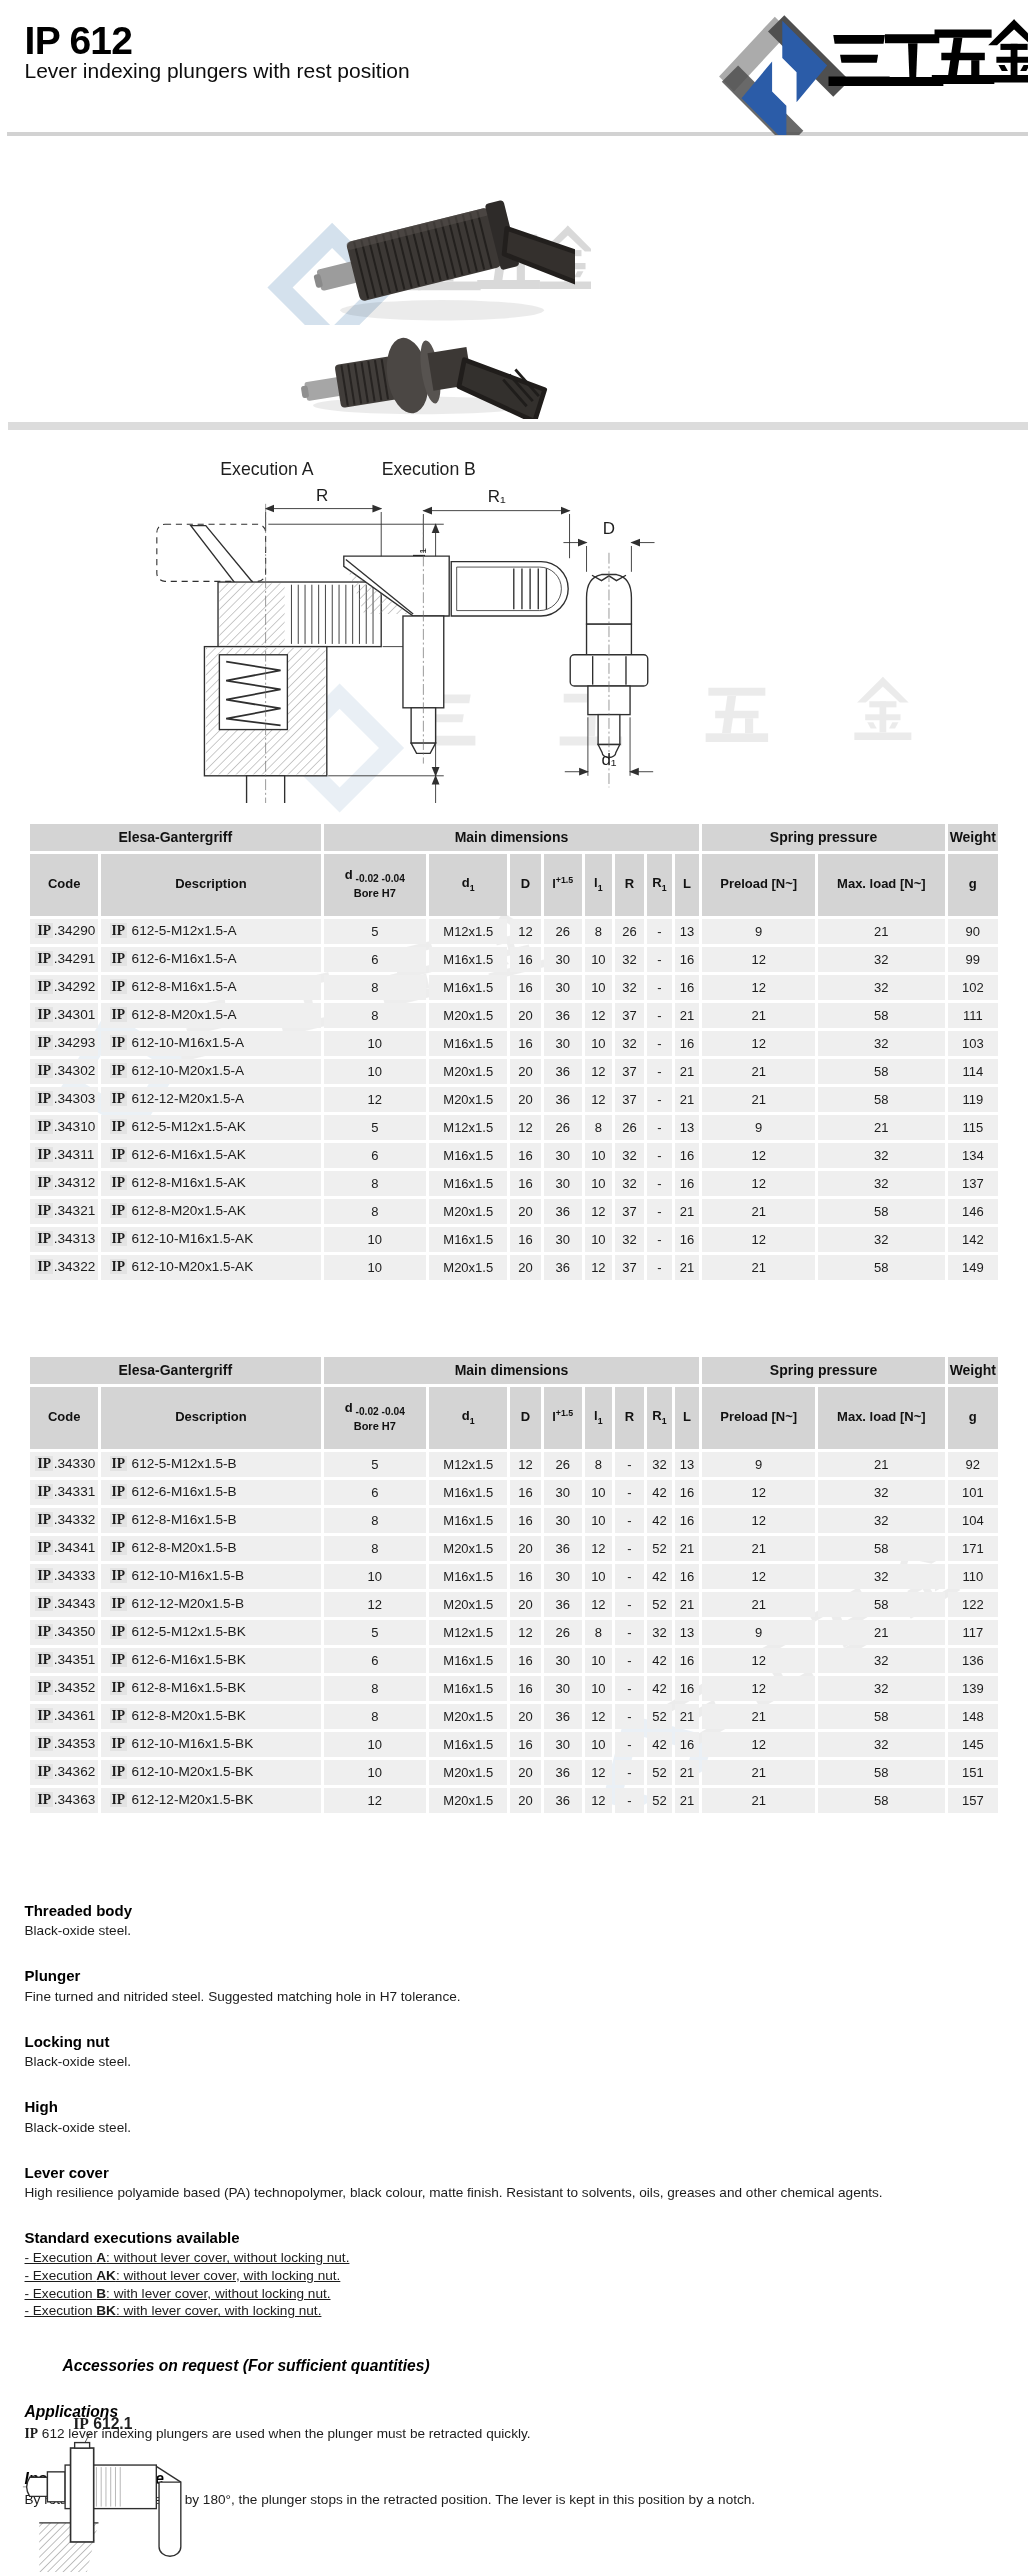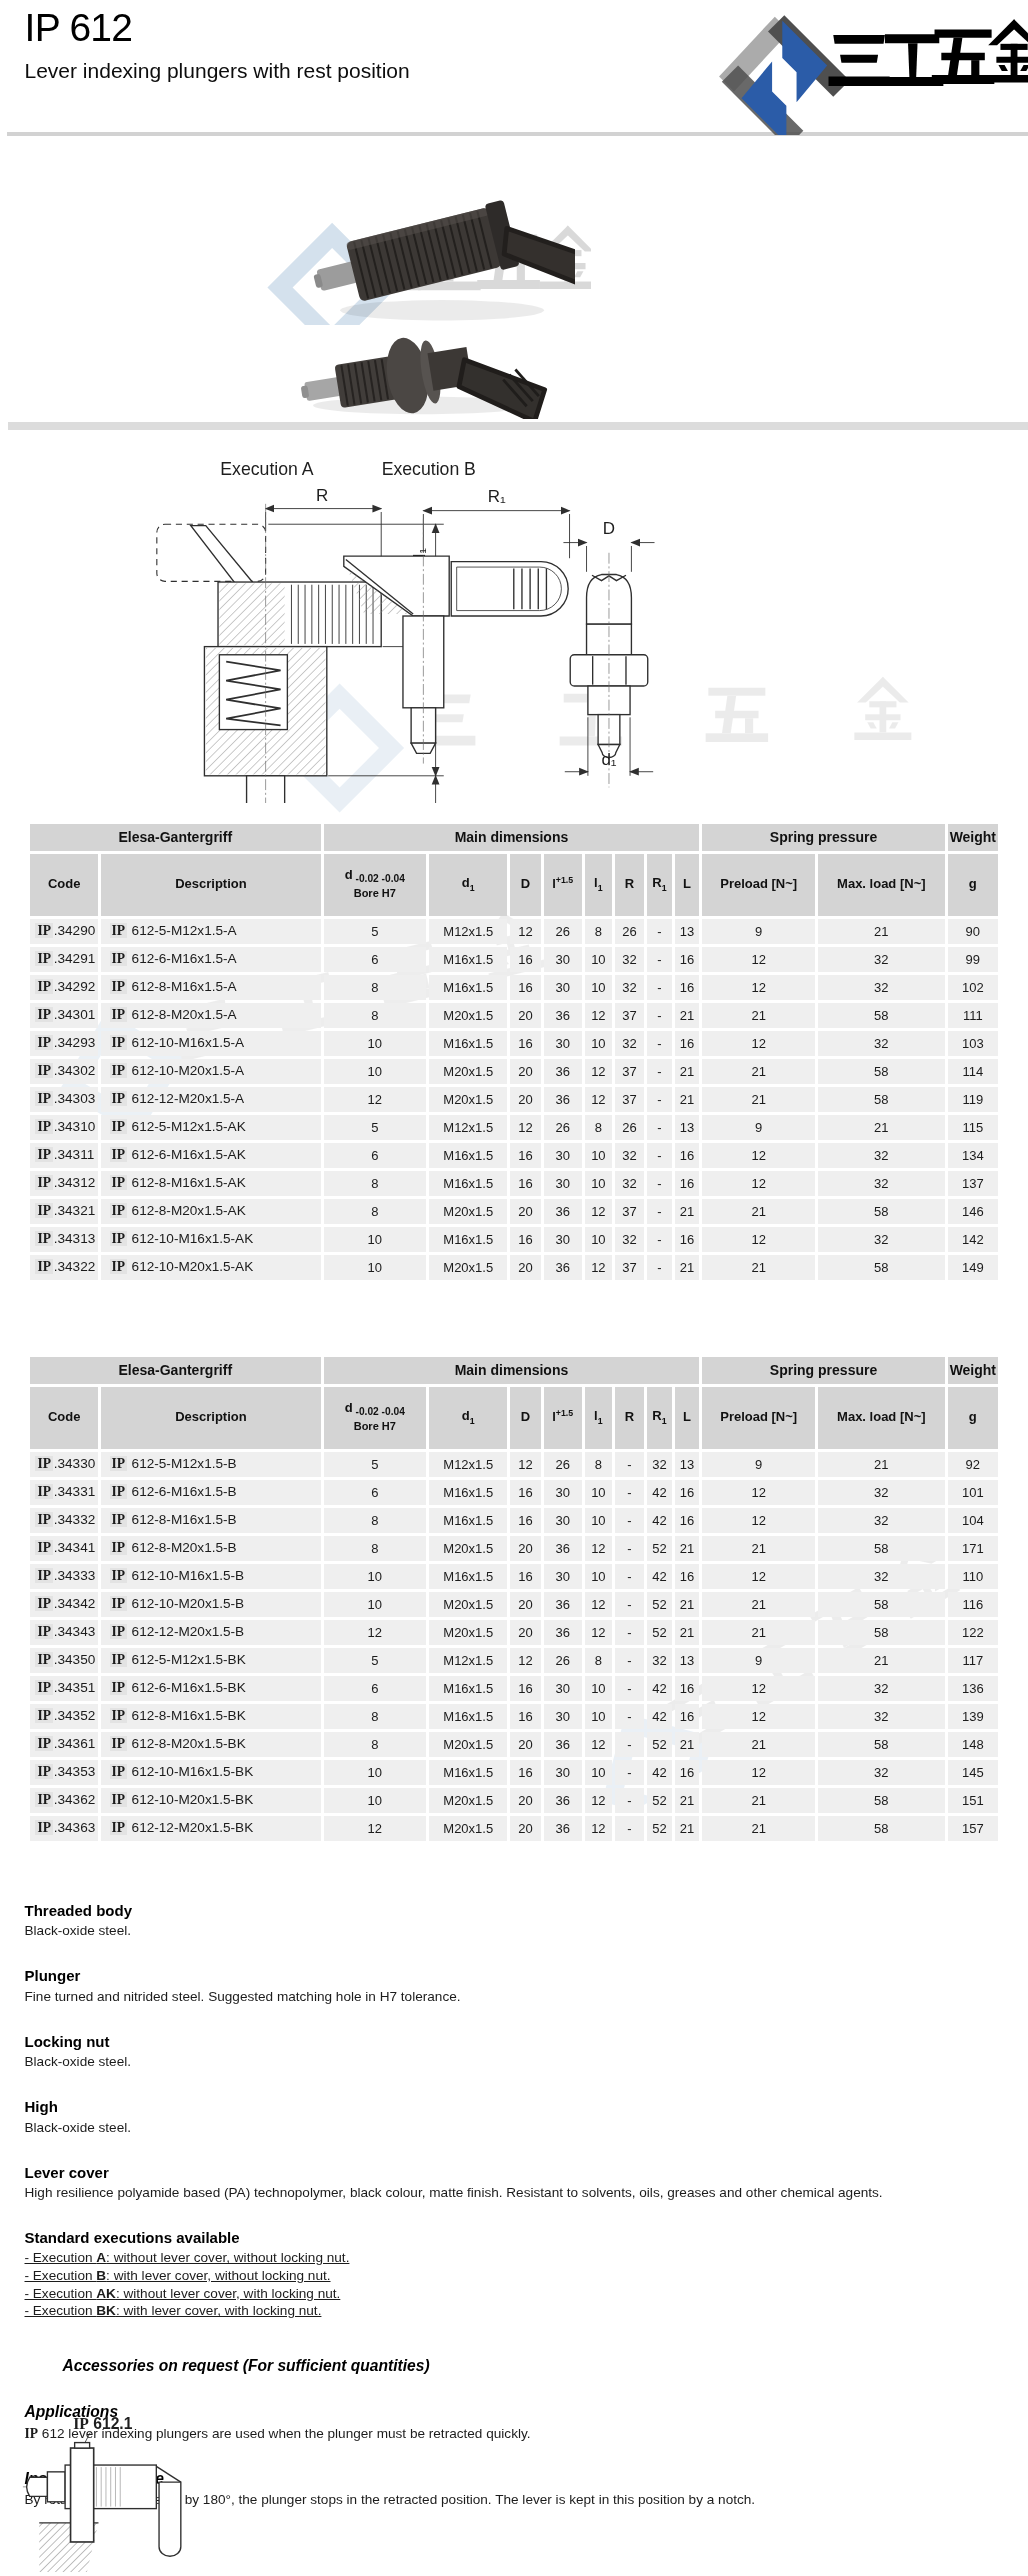--- a/index.html
+++ b/index.html
@@ -1,20 +1,20 @@
 <!DOCTYPE html>
 <html style="font-size:11px"><head>
 <meta charset="utf-8">
 <style>
   html,body{margin:0;padding:0;background:#ffffff;}
   #page{position:relative;width:1029px;height:2576px;margin:0 auto;background:#fff;
         font-family:"Liberation Sans",sans-serif;color:#1c1c1c;overflow:hidden;}
 
   
-  .title{position:absolute;left:24.5px;top:6px;font-size:39px;font-weight:normal;letter-spacing:-0.7px;color:#000;}
+  .title{position:absolute;left:24.5px;top:19px;font-size:39px;font-weight:bold;letter-spacing:-0.7px;color:#000;}
   .subtitle{position:absolute;left:24.5px;top:59px;font-size:21px;color:#0d0d0d;}
   .rule1{position:absolute;left:6.8px;right:0;top:132px;height:4.1px;background:#d2d2d2;}
   .rule2{position:absolute;left:8.2px;right:0;top:422px;height:7.5px;background:#dcdcdc;}
   .brand{position:absolute;right:0;top:6.8px;width:314px;height:128px;}
 
   
   .wm{position:absolute;pointer-events:none;}
   .wm svg{display:block;}
   .wm-photo{left:264px;top:216px;opacity:.33;}
   .wm-draw{left:271px;top:670px;opacity:.17;}
@@ -720,35 +720,20 @@
           <td class="c3">M16x1.5</td>
           <td class="c4">16</td>
           <td class="c5">30</td>
           <td class="c6">10</td>
           <td class="c7">-</td>
           <td class="c8">42</td>
           <td class="c9">16</td>
           <td class="c10">12</td>
           <td class="c11">32</td>
           <td class="c12">110</td>
-        </tr>
-        <tr>
-          <td class="c0"><span class="ip">IP</span>.34342</td>
-          <td class="c1"><span class="ip">IP</span> 612-10-M20x1.5-B</td>
-          <td class="c2">10</td>
-          <td class="c3">M20x1.5</td>
-          <td class="c4">20</td>
-          <td class="c5">36</td>
-          <td class="c6">12</td>
-          <td class="c7">-</td>
-          <td class="c8">52</td>
-          <td class="c9">21</td>
-          <td class="c10">21</td>
-          <td class="c11">58</td>
-          <td class="c12">116</td>
         </tr>
         <tr>
           <td class="c0"><span class="ip">IP</span>.34343</td>
           <td class="c1"><span class="ip">IP</span> 612-12-M20x1.5-B</td>
           <td class="c2">12</td>
           <td class="c3">M20x1.5</td>
           <td class="c4">20</td>
           <td class="c5">36</td>
           <td class="c6">12</td>
           <td class="c7">-</td>
@@ -884,22 +869,22 @@
         <p>Black-oxide steel.</p>
       </div>
       <div class="sec">
         <h3>Lever cover</h3>
         <p>High resilience polyamide based (PA) technopolymer, black colour, matte finish. Resistant to solvents, oils, greases and other chemical agents.</p>
       </div>
       <div class="sec">
         <h3>Standard executions available</h3>
         <div class="bullets">
           <div class="bullet">- Execution <b>A</b>: without lever cover, without locking nut.</div>
+          <div class="bullet">- Execution <b>AK</b>: without lever cover, with locking nut.</div>
           <div class="bullet">- Execution <b>B</b>: with lever cover, without locking nut.</div>
-          <div class="bullet">- Execution <b>AK</b>: without lever cover, with locking nut.</div>
           <div class="bullet">- Execution <b>BK</b>: with lever cover, with locking nut.</div>
         </div>
       </div>
       <div class="sec italic gap">
         <h3>Accessories on request (For sufficient quantities)</h3>
       </div>
       <div class="sec italic">
         <h3>Applications</h3>
         <p><span class="ip">IP</span> 612 lever indexing plungers are used when the plunger must be retracted quickly.</p>
       </div>

